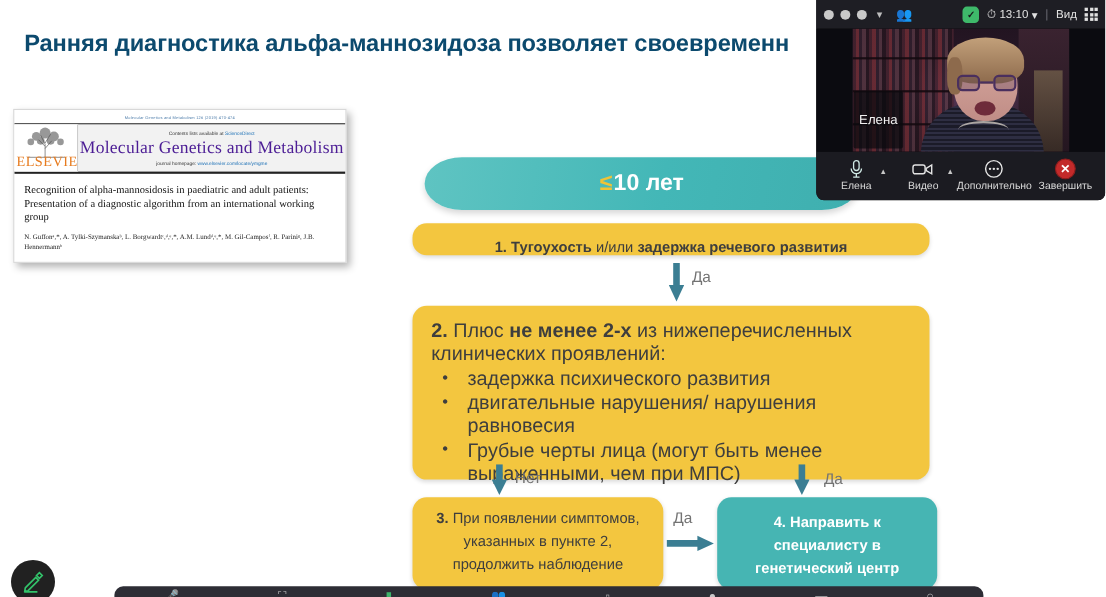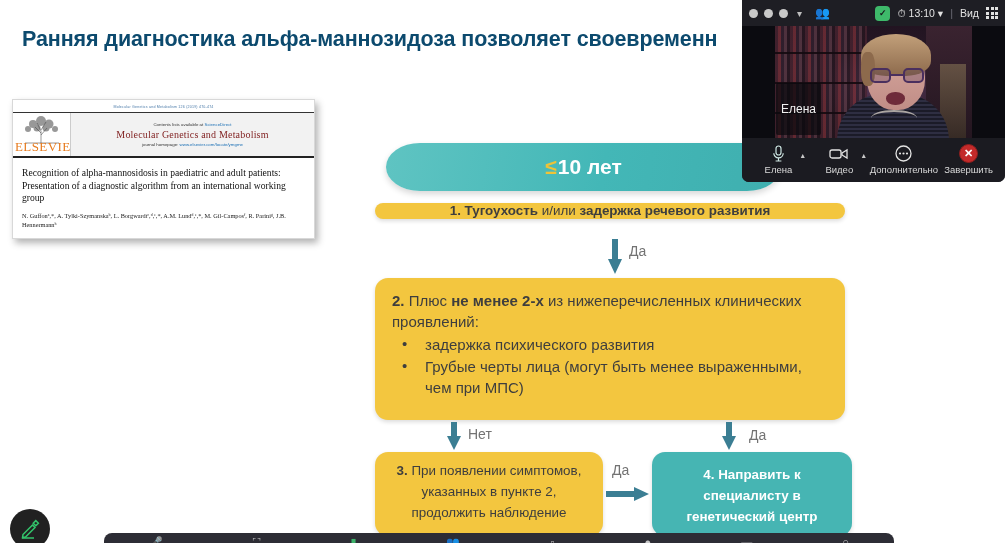--- a/index.html
+++ b/index.html
@@ -80,22 +80,22 @@
   .art-bandmid {
     flex: 1;
     display: flex; flex-direction: column;
     align-items: center; justify-content: center;
     gap: 2px;
   }
   .art-contents { font-size: 4.4px; color: #333; }
   .art-contents b { color: #1a6fb5; font-weight: normal; }
   .art-journal {
     font-family: "Liberation Serif", serif;
-    font-size: 10px;
-    color: #7f1d1d;
+    font-size: 16px;
+    color: #4c1d95;
     letter-spacing: .2px;
   }
   .art-home { font-size: 4.4px; color: #333; }
   .art-home b { color: #1a6fb5; font-weight: normal; }
   .art-body { padding: 9px 9px 0 9px; }
   .art-title {
     font-family: "Liberation Serif", serif;
     font-size: 9.6px;
     line-height: 12.5px;
     color: #111;
@@ -127,32 +127,32 @@
   .fbox {
     position: absolute;
     border-radius: 13px;
     box-shadow: 0 2px 4px rgba(0,0,0,.14);
   }
   .fbox.yellow { background: #F3C63F; color: #3E3E3E; }
   .fbox.teal   { background: #46B5B3; color: #ffffff; }
 
   #box1 {
     left: 375px; top: 203px;
-    width: 470px; height: 16px;
-    display: flex; align-items: flex-start; justify-content: center;
+    width: 470px; height: 29px;
+    display: flex; align-items: flex-end; justify-content: center;
     font-size: 13.4px;
   }
   #box1 b { font-weight: bold; }
   #box1 .reg { font-weight: normal; }
 
   #box2 {
     left: 375px; top: 278px;
-    width: 470px; height: 142px;
+    width: 470px; height: 158px;
     padding: 12px 17px 0 17px;
-    font-size: 15px;
+    font-size: 18px;
     line-height: 21px;
   }
   #box2 .lead b { font-weight: bold; }
   #box2 ul { list-style: none; margin-top: 2px; }
   #box2 li {
     position: relative;
     padding-left: 33px;
     line-height: 21.5px;
   }
   #box2 li::before {
@@ -457,20 +457,21 @@
     <svg class="arrow-v" style="left:608px; top:239px; height:37px;" viewBox="0 0 14 37">
       <path d="M7 0 L7 22" stroke="#3B7E93" stroke-width="6" fill="none"></path>
       <path d="M0 20 L14 20 L7 35 Z" fill="#3B7E93"></path>
     </svg>
     <div class="arrow-lbl" style="left:629px; top:243px;">Да</div>
 
     <div id="box2" class="fbox yellow">
       <div class="lead"><b>2. </b><span>Плюс </span><b>не менее 2-х</b><span> из нижеперечисленных клинических проявлений:</span></div>
       <ul>
         <li>задержка психического развития</li>
+        <li>двигательные нарушения/ нарушения равновесия</li>
         <li>Грубые черты лица (могут быть менее выраженными, чем при МПС)</li>
       </ul>
     </div>
 
     <svg class="arrow-v" style="left:447px; top:422px; height:29px;" viewBox="0 0 14 29">
       <path d="M7 0 L7 16" stroke="#3B7E93" stroke-width="6" fill="none"></path>
       <path d="M0 14 L14 14 L7 28 Z" fill="#3B7E93"></path>
     </svg>
     <div class="arrow-lbl" style="left:468px; top:426px;">Нет</div>
 

